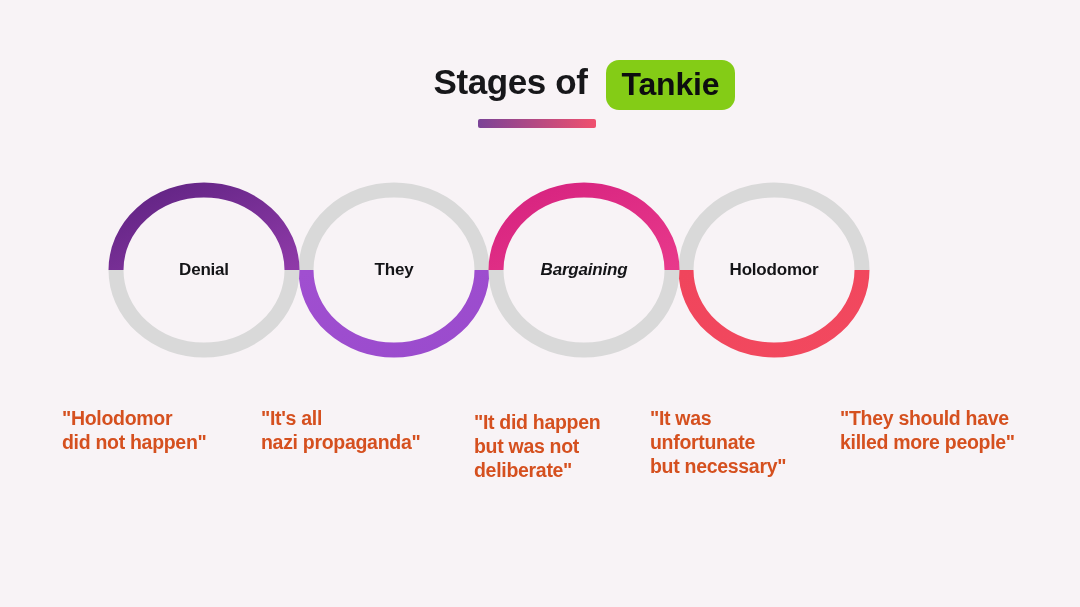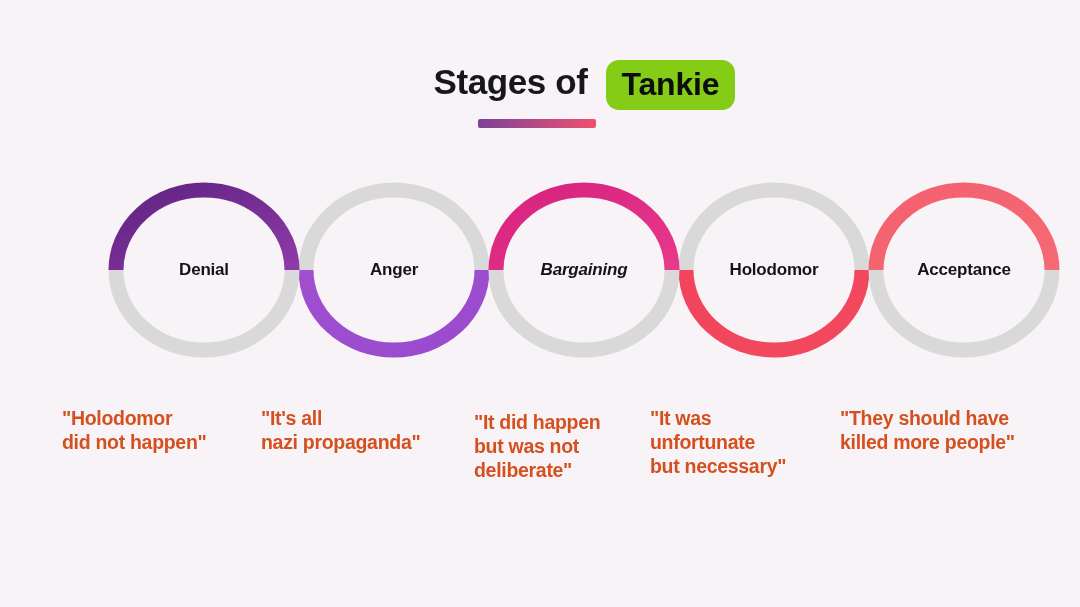--- a/index.html
+++ b/index.html
@@ -144,21 +144,21 @@
         <svg viewBox="0 0 196 180">
           <defs>
             <linearGradient id="g1" x1="0" y1="0" x2="1" y2="1">
               <stop offset="0%" stop-color="#a04fd0"></stop>
               <stop offset="100%" stop-color="#9a4bcd"></stop>
             </linearGradient>
           </defs>
           <path d="M 10 90 A 88 80 0 0 1 186 90" fill="none" stroke="#d9d9d9" stroke-width="15" stroke-linecap="butt"></path>
           <path d="M 10 90 A 88 80 0 0 0 186 90" fill="none" stroke="url(#g1)" stroke-width="15" stroke-linecap="butt"></path>
         </svg>
-        <div class="ring-label">Anger</div>
+        <div class="ring-label">They</div>
       </div>
       <div class="ring" style="left: 442px; z-index: 3; font-style: italic;">
         <svg viewBox="0 0 196 180">
           <defs>
             <linearGradient id="g2" x1="0" y1="0" x2="1" y2="1">
               <stop offset="0%" stop-color="#d6227f"></stop>
               <stop offset="100%" stop-color="#e8398b"></stop>
             </linearGradient>
           </defs>
           <path d="M 10 90 A 88 80 0 0 0 186 90" fill="none" stroke="#d9d9d9" stroke-width="15" stroke-linecap="butt"></path>
@@ -171,33 +171,20 @@
           <defs>
             <linearGradient id="g3" x1="0" y1="0" x2="1" y2="1">
               <stop offset="0%" stop-color="#f0455c"></stop>
               <stop offset="100%" stop-color="#f2495f"></stop>
             </linearGradient>
           </defs>
           <path d="M 10 90 A 88 80 0 0 1 186 90" fill="none" stroke="#d9d9d9" stroke-width="15" stroke-linecap="butt"></path>
           <path d="M 10 90 A 88 80 0 0 0 186 90" fill="none" stroke="url(#g3)" stroke-width="15" stroke-linecap="butt"></path>
         </svg>
         <div class="ring-label">Holodomor</div>
-      </div>
-      <div class="ring" style="left: 822px; z-index: 3;">
-        <svg viewBox="0 0 196 180">
-          <defs>
-            <linearGradient id="g4" x1="0" y1="0" x2="1" y2="1">
-              <stop offset="0%" stop-color="#f4606e"></stop>
-              <stop offset="100%" stop-color="#f56a74"></stop>
-            </linearGradient>
-          </defs>
-          <path d="M 10 90 A 88 80 0 0 0 186 90" fill="none" stroke="#d9d9d9" stroke-width="15" stroke-linecap="butt"></path>
-          <path d="M 10 90 A 88 80 0 0 1 186 90" fill="none" stroke="url(#g4)" stroke-width="15" stroke-linecap="butt"></path>
-        </svg>
-        <div class="ring-label">Acceptance</div>
       </div>
     </div>
 
   <div id="captions">
       <div class="caption" style="left: 62px; top: 406px; width: 215px; color: rgb(213, 80, 31);">"Holodomor
 did not happen"</div>
       <div class="caption" style="left: 261px; top: 406px; width: 205px; color: rgb(213, 80, 31);">"It's all
 nazi propaganda"</div>
       <div class="caption" style="left: 474px; top: 410px; width: 175px; color: rgb(213, 80, 31);">"It did happen
 but was not

